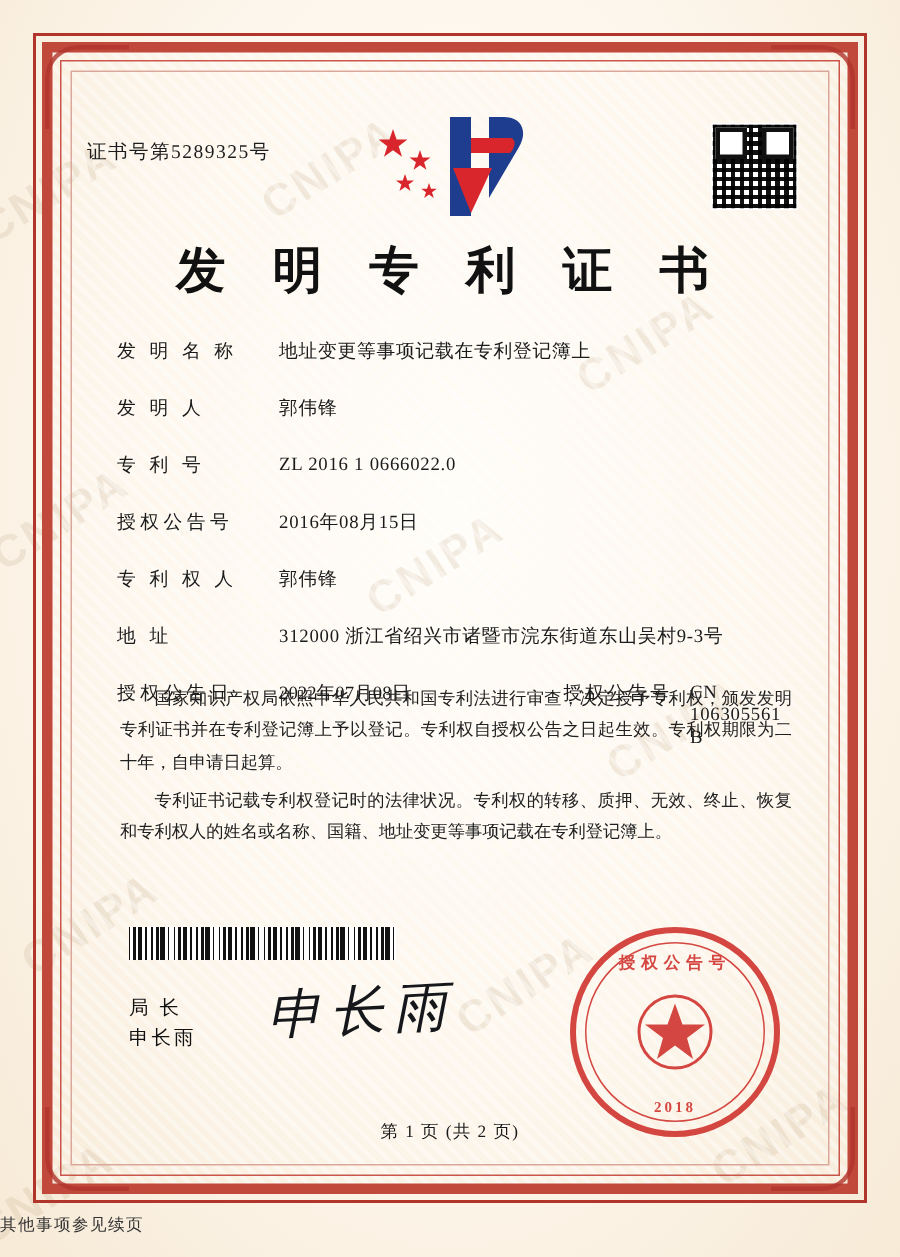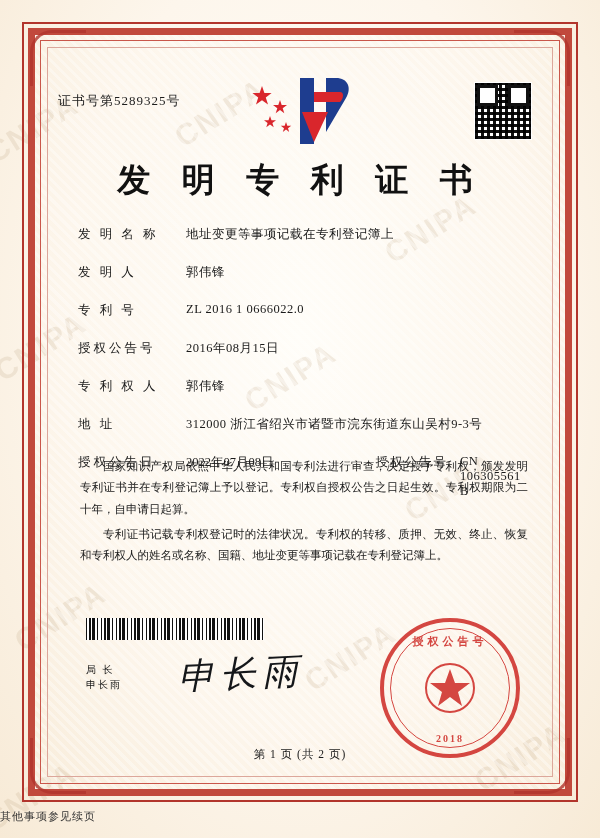--- a/index.html
+++ b/index.html
@@ -202,21 +202,21 @@
       repeating-linear-gradient(90deg,
         #111 0 1px, #fff 1px 3px, #111 3px 5px, #fff 5px 6px,
         #111 6px 9px, #fff 9px 11px, #111 11px 12px, #fff 12px 15px);
   }
 
   
   .sign-label {
     position: absolute;
     left: 28px;
     top: 604px;
-    font-size: 10px;
+    font-size: 13px;
     letter-spacing: 2px;
     line-height: 1.5;
     color: #111;
   }
   .signature {
     position: absolute;
     left: 120px;
     top: 592px;
     font-size: 36px;
     font-family: "DejaVu Serif", serif;

